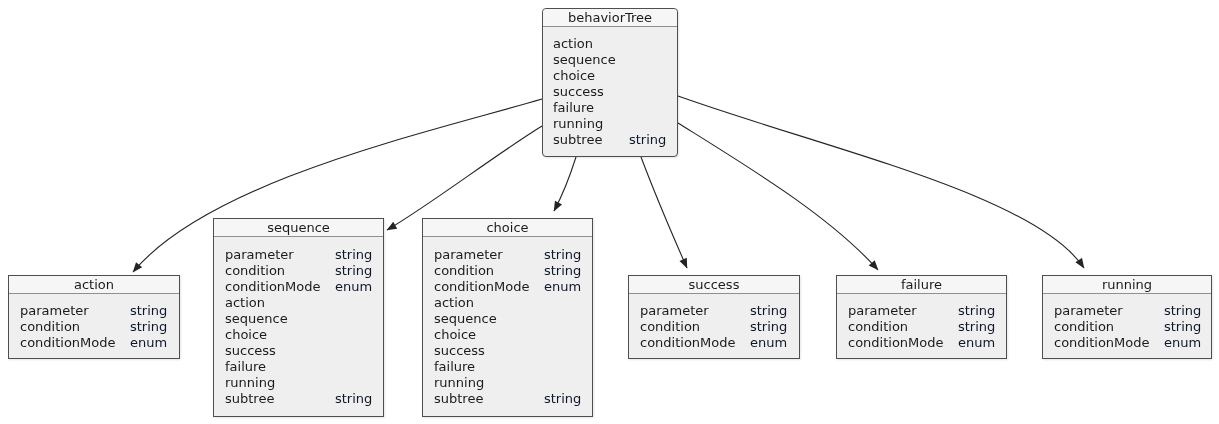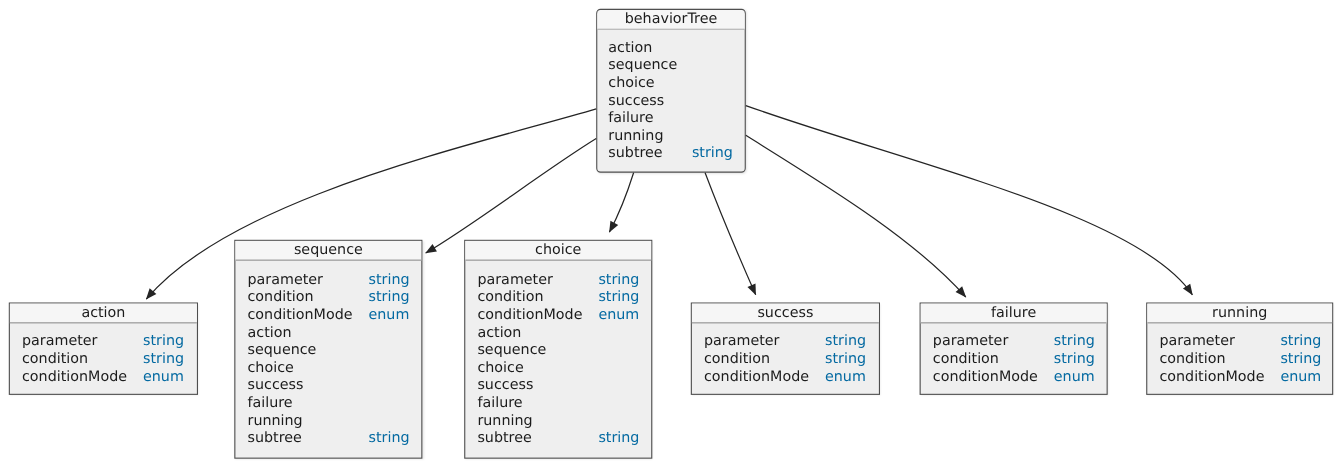--- a/index.html
+++ b/index.html
@@ -37,21 +37,21 @@
   .node-body.tall{padding:10px 0;}
   .frow{
     display:flex;
     line-height:16px;
     padding-left:11px;
     white-space:nowrap;
   }
   .fname{display:inline-block;width:110px;flex:0 0 auto;}
   .cols-narrow .frow{padding-left:10px;}
   .cols-narrow .fname{width:76px;}
-  .ftype{color:#0369a1;}
+  .ftype{color:#0f172a;}
 </style>
 </head>
 <body>
 
 <div id="canvas">
 
   <div class="node rounded" style="left:542px;top:8px;width:136px;height:149px;">
     <div class="node-title">behaviorTree</div>
     <div class="node-body cols-narrow">
         <div class="frow">

